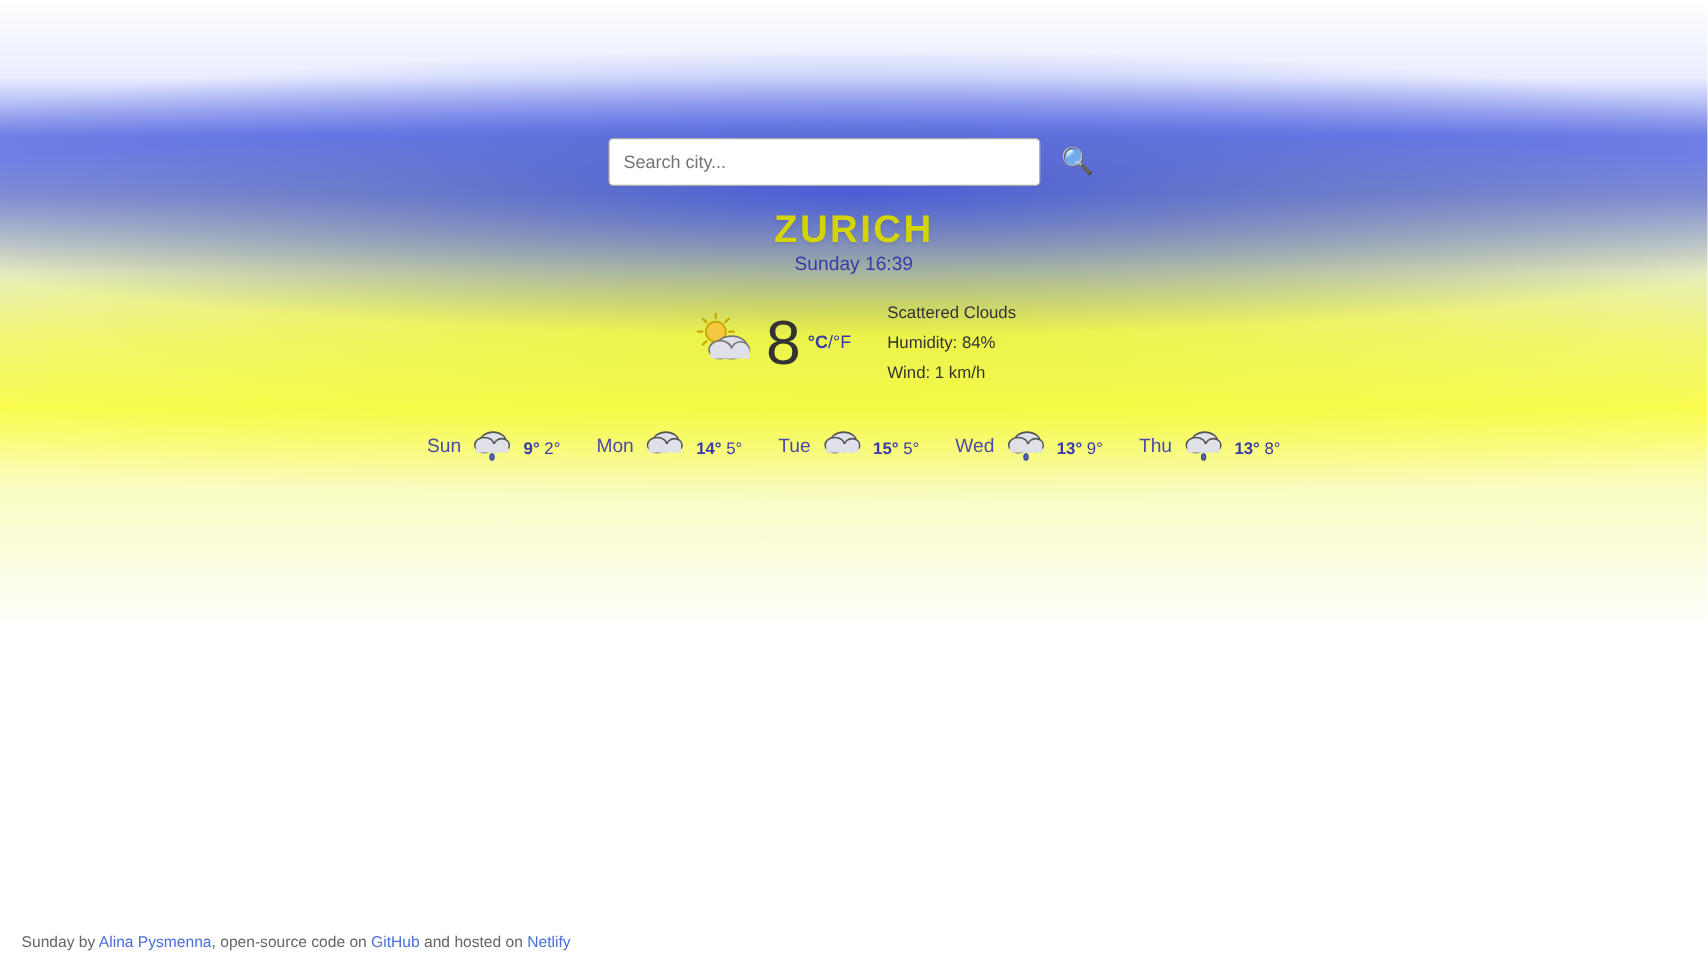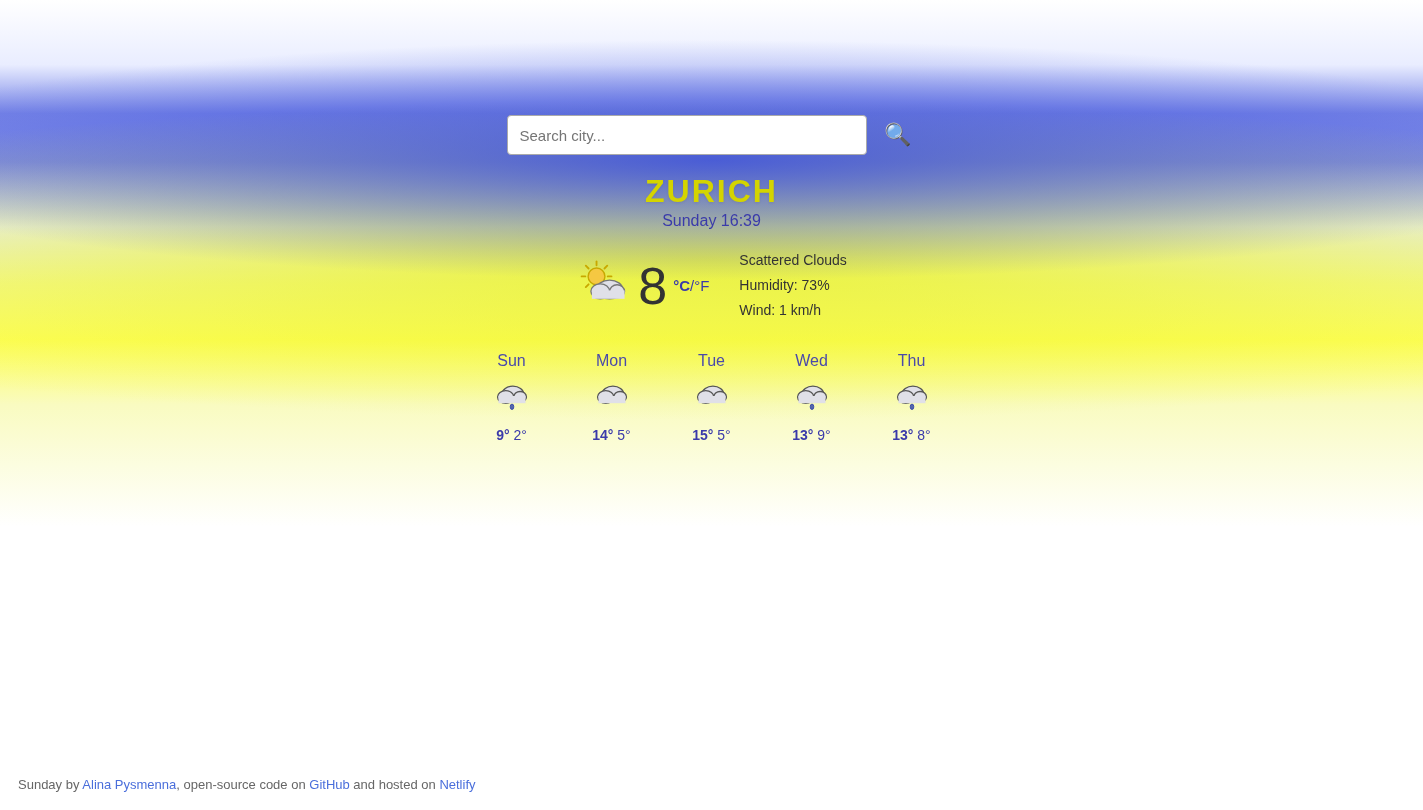--- a/index.html
+++ b/index.html
@@ -138,21 +138,21 @@
 
     
     .forecast-row {
       display: flex;
       gap: 30px;
       align-items: flex-start;
     }
 
     .forecast-day {
       display: flex;
-      flex-direction: column;
+      flex-direction: row;
       align-items: center;
       gap: 8px;
       min-width: 70px;
     }
 
     .forecast-day-name {
       font-size: 16px;
       color: #4a4aaa;
       font-weight: 500;
     }
@@ -244,21 +244,21 @@
       </span>
 
       <span class="current-temp">8</span>
       <div class="unit-toggle">
         <span class="active">°C</span><span>/</span><span>°F</span>
       </div>
     </div>
 
     <div class="current-details">
       <div>Scattered Clouds</div>
-      <div>Humidity: 73%</div>
+      <div>Humidity: 84%</div>
       <div>Wind: 1 km/h</div>
     </div>
   </div>
 
   <div class="forecast-row">
 
     <div class="forecast-day">
       <span class="forecast-day-name">Sun</span>
       <span class="forecast-icon">
         <svg class="cloud-svg" viewBox="0 0 40 40" fill="none" xmlns="http://www.w3.org/2000/svg">

